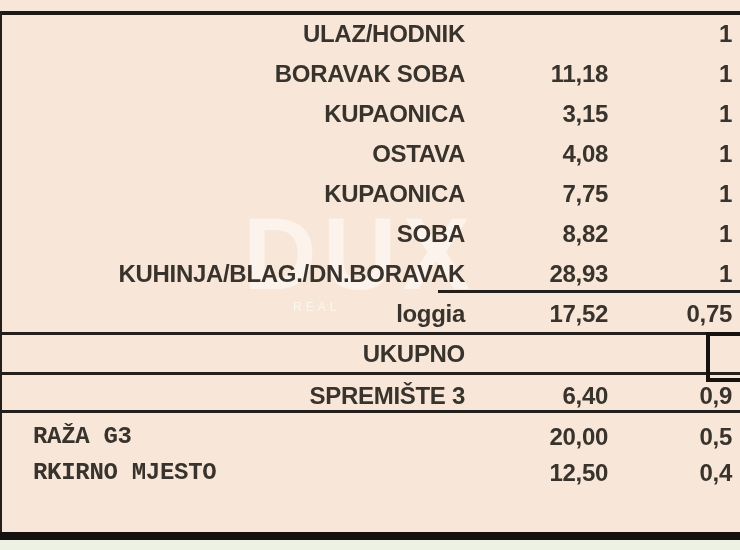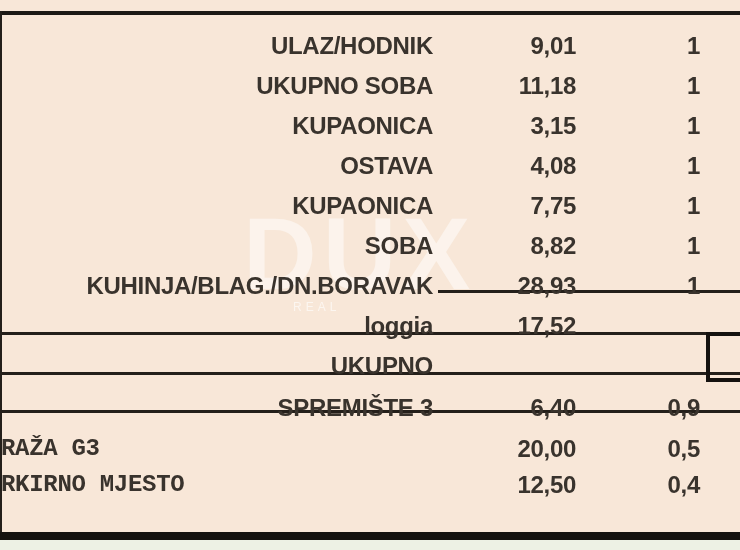--- a/index.html
+++ b/index.html
@@ -8,21 +8,21 @@
     width:740px;height:550px;
     background:#f8e7d8;
     overflow:hidden;
     font-family:"Liberation Sans", sans-serif;
     color:#39332d;
   }
   .row{
     position:absolute;left:0;width:740px;height:40px;
     font-size:24px;font-weight:600;letter-spacing:-0.3px;
   }
-  .cell{position:absolute;top:12px;height:40px;line-height:40px;white-space:nowrap;}
+  .cell{position:absolute;top:0;height:40px;line-height:40px;white-space:nowrap;margin-left:32px;}
   .c1{left:0;width:433px;text-align:right;}
   .c1-left{left:1px;width:433px;text-align:left;font-family:Liberation Mono, monospace;}
   .c2{left:433px;width:143px;text-align:right;}
   .c3{left:576px;width:124px;text-align:right;}
   .bold{font-weight:700;text-decoration:underline;}
   .hline{position:absolute;left:0;width:740px;background:#241f1a;}
   .vline{position:absolute;background:#241f1a;}
   .topline{top:11px;height:4px;background:#1d1915;}
   .sumline{top:290px;left:438px;width:302px;height:3px;}
   .lineA{top:332px;height:3px;}
@@ -61,25 +61,24 @@
   <div class="hline sumline"></div>
   <div class="hline lineA"></div>
   <div class="hline lineB"></div>
   <div class="hline lineC"></div>
   <div class="totalbox"></div>
   <div class="hline bottomline"></div>
   <div class="bottomstrip"></div>
 
   <div class="row" style="top:14px">
     <div class="cell c1">ULAZ/HODNIK</div>
-    <div class="cell c2">9,01</div>
     <div class="cell c3">1</div>
   </div>
   <div class="row" style="top:54px">
-    <div class="cell c1">UKUPNO SOBA</div>
+    <div class="cell c1">BORAVAK SOBA</div>
     <div class="cell c2">11,18</div>
     <div class="cell c3">1</div>
   </div>
   <div class="row" style="top:94px">
     <div class="cell c1">KUPAONICA</div>
     <div class="cell c2">3,15</div>
     <div class="cell c3">1</div>
   </div>
   <div class="row" style="top:134px">
     <div class="cell c1">OSTAVA</div>
@@ -97,20 +96,21 @@
     <div class="cell c3">1</div>
   </div>
   <div class="row" style="top:254px">
     <div class="cell c1">KUHINJA/BLAG./DN.BORAVAK</div>
     <div class="cell c2">28,93</div>
     <div class="cell c3">1</div>
   </div>
   <div class="row" style="top:294px">
     <div class="cell c1">loggia</div>
     <div class="cell c2">17,52</div>
+    <div class="cell c3">0,75</div>
   </div>
 
   <div class="row bold" style="top:334px">
     <div class="cell c1">UKUPNO</div>
   </div>
 
   <div class="row" style="top:376px">
     <div class="cell c1">SPREMIŠTE 3</div>
     <div class="cell c2">6,40</div>
     <div class="cell c3">0,9</div>

